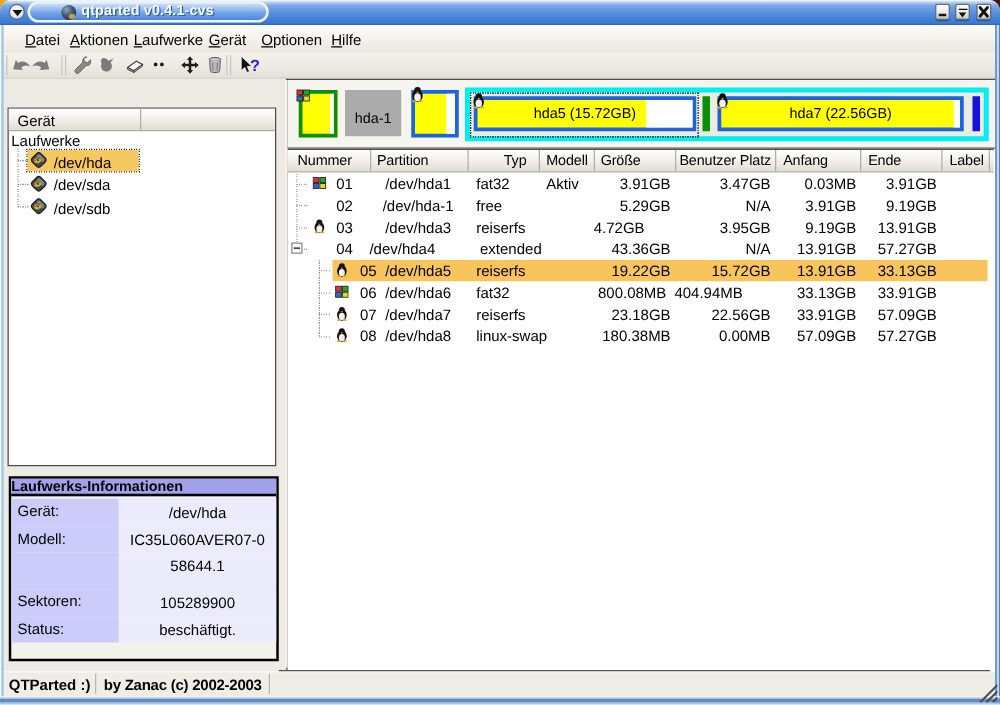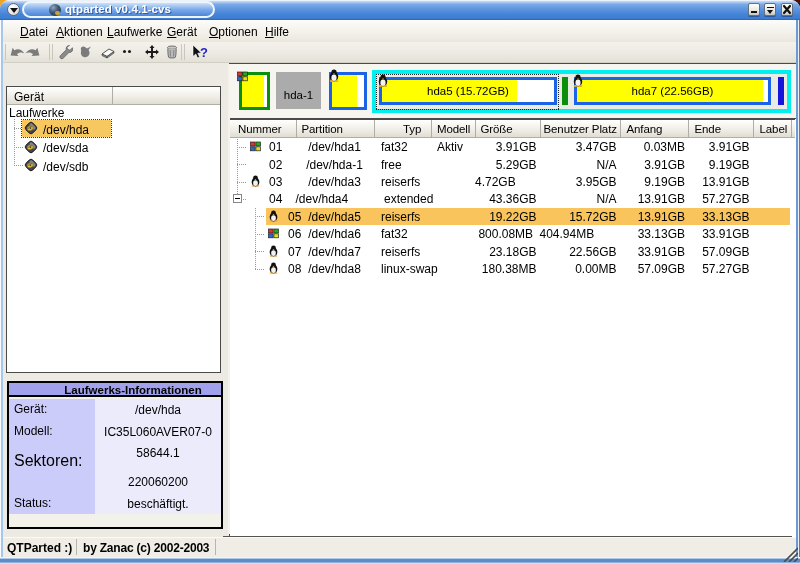--- a/index.html
+++ b/index.html
@@ -113,36 +113,36 @@
       </g>
       <ellipse cx="6.2" cy="7.2" rx="3.1" ry="2.3" fill="#e3bc3f" stroke="#7d641a" stroke-width="0.5" transform="rotate(-18 6.2 7.2)"></ellipse>
       <path d="M4.2 7.8 A2.6 1.9 -18 0 1 8.3 5.9" fill="none" stroke="#5d4a12" stroke-width="0.7"></path>
       <circle cx="6.4" cy="7.1" r="0.9" fill="#3c3f47"></circle>
     </svg>
 <span class="t" style="left:43px;top:122.5px;font-size:12px">/dev/hda</span>
 <span class="t" style="left:43px;top:141px;font-size:12px">/dev/sda</span>
 <span class="t" style="left:43px;top:159.5px;font-size:12px">/dev/sdb</span>
 <div style="left:7px;top:381px;width:216px;height:148px;border:2px solid #000;background:#f2f1ea"></div>
 <div style="left:9px;top:383px;width:212px;height:14px;background:#a2a2ec;border-bottom:2px solid #000"></div>
-<span class="t" style="left:9px;top:384px;width:248px;text-align:center;font-size:11.5px;font-weight:bold">Laufwerks-Informationen</span>
+<span class="t" style="left:9px;top:384px;width:248px;font-size:11.5px;font-weight:bold">Laufwerks-Informationen</span>
 <div style="left:9px;top:399px;width:86px;height:21.5px;background:#ccccfa"></div>
 <div style="left:95px;top:399px;width:126px;height:21.5px;background:#ebebfc"></div>
 <span class="t" style="left:14px;top:403px;font-size:12px;line-height:13px">Gerät:</span>
 <span class="t" style="left:95px;top:403px;width:126px;text-align:center;font-size:12px">/dev/hda</span>
 <div style="left:9px;top:420.5px;width:86px;height:21.5px;background:#ccccfa"></div>
 <div style="left:95px;top:420.5px;width:126px;height:21.5px;background:#ebebfc"></div>
 <span class="t" style="left:14px;top:424.5px;font-size:12px;line-height:13px">Modell:</span>
 <span class="t" style="left:95px;top:424.5px;width:126px;text-align:center;font-size:12px">IC35L060AVER07-0</span>
 <div style="left:9px;top:442.0px;width:86px;height:29px;background:#ccccfa"></div>
 <div style="left:95px;top:442.0px;width:126px;height:29px;background:#ebebfc"></div>
 <span class="t" style="left:95px;top:446.0px;width:126px;text-align:center;font-size:12px">58644.1</span>
 <div style="left:9px;top:471.0px;width:86px;height:21.5px;background:#ccccfa"></div>
 <div style="left:95px;top:471.0px;width:126px;height:21.5px;background:#ebebfc"></div>
-<span class="t" style="left:14px;top:454px;font-size:16px;line-height:13px">Sektoren:</span>
-<span class="t" style="left:95px;top:475.0px;width:126px;text-align:center;font-size:12px">220060200</span>
+<span class="t" style="left:14px;top:475.0px;font-size:12px;line-height:13px">Sektoren:</span>
+<span class="t" style="left:95px;top:475.0px;width:126px;text-align:center;font-size:12px">105289900</span>
 <div style="left:9px;top:492.5px;width:86px;height:21.5px;background:#ccccfa"></div>
 <div style="left:95px;top:492.5px;width:126px;height:21.5px;background:#ebebfc"></div>
 <span class="t" style="left:14px;top:496.5px;font-size:12px;line-height:13px">Status:</span>
 <span class="t" style="left:95px;top:496.5px;width:126px;text-align:center;font-size:12px">beschäftigt.</span>
 <div style="left:229px;top:63px;width:567px;height:56px;border:1px solid #4a4a48;border-right:none;background:#f6f5f0"></div>
 <div style="left:239px;top:72px;width:31px;height:38px;border:3px solid #0a8f0a;background:#ffff00"></div>
 <div style="left:264px;top:75px;width:3px;height:32px;background:#fff"></div>
 <div style="left:276px;top:72px;width:45px;height:37px;background:#ababab"></div>
 <span class="t" style="left:276px;top:89px;width:45px;text-align:center;font-size:11.5px">hda-1</span>
 <div style="left:329px;top:72px;width:38px;height:38px;border:3px solid #1b63e6;background:#ffff00"></div>

